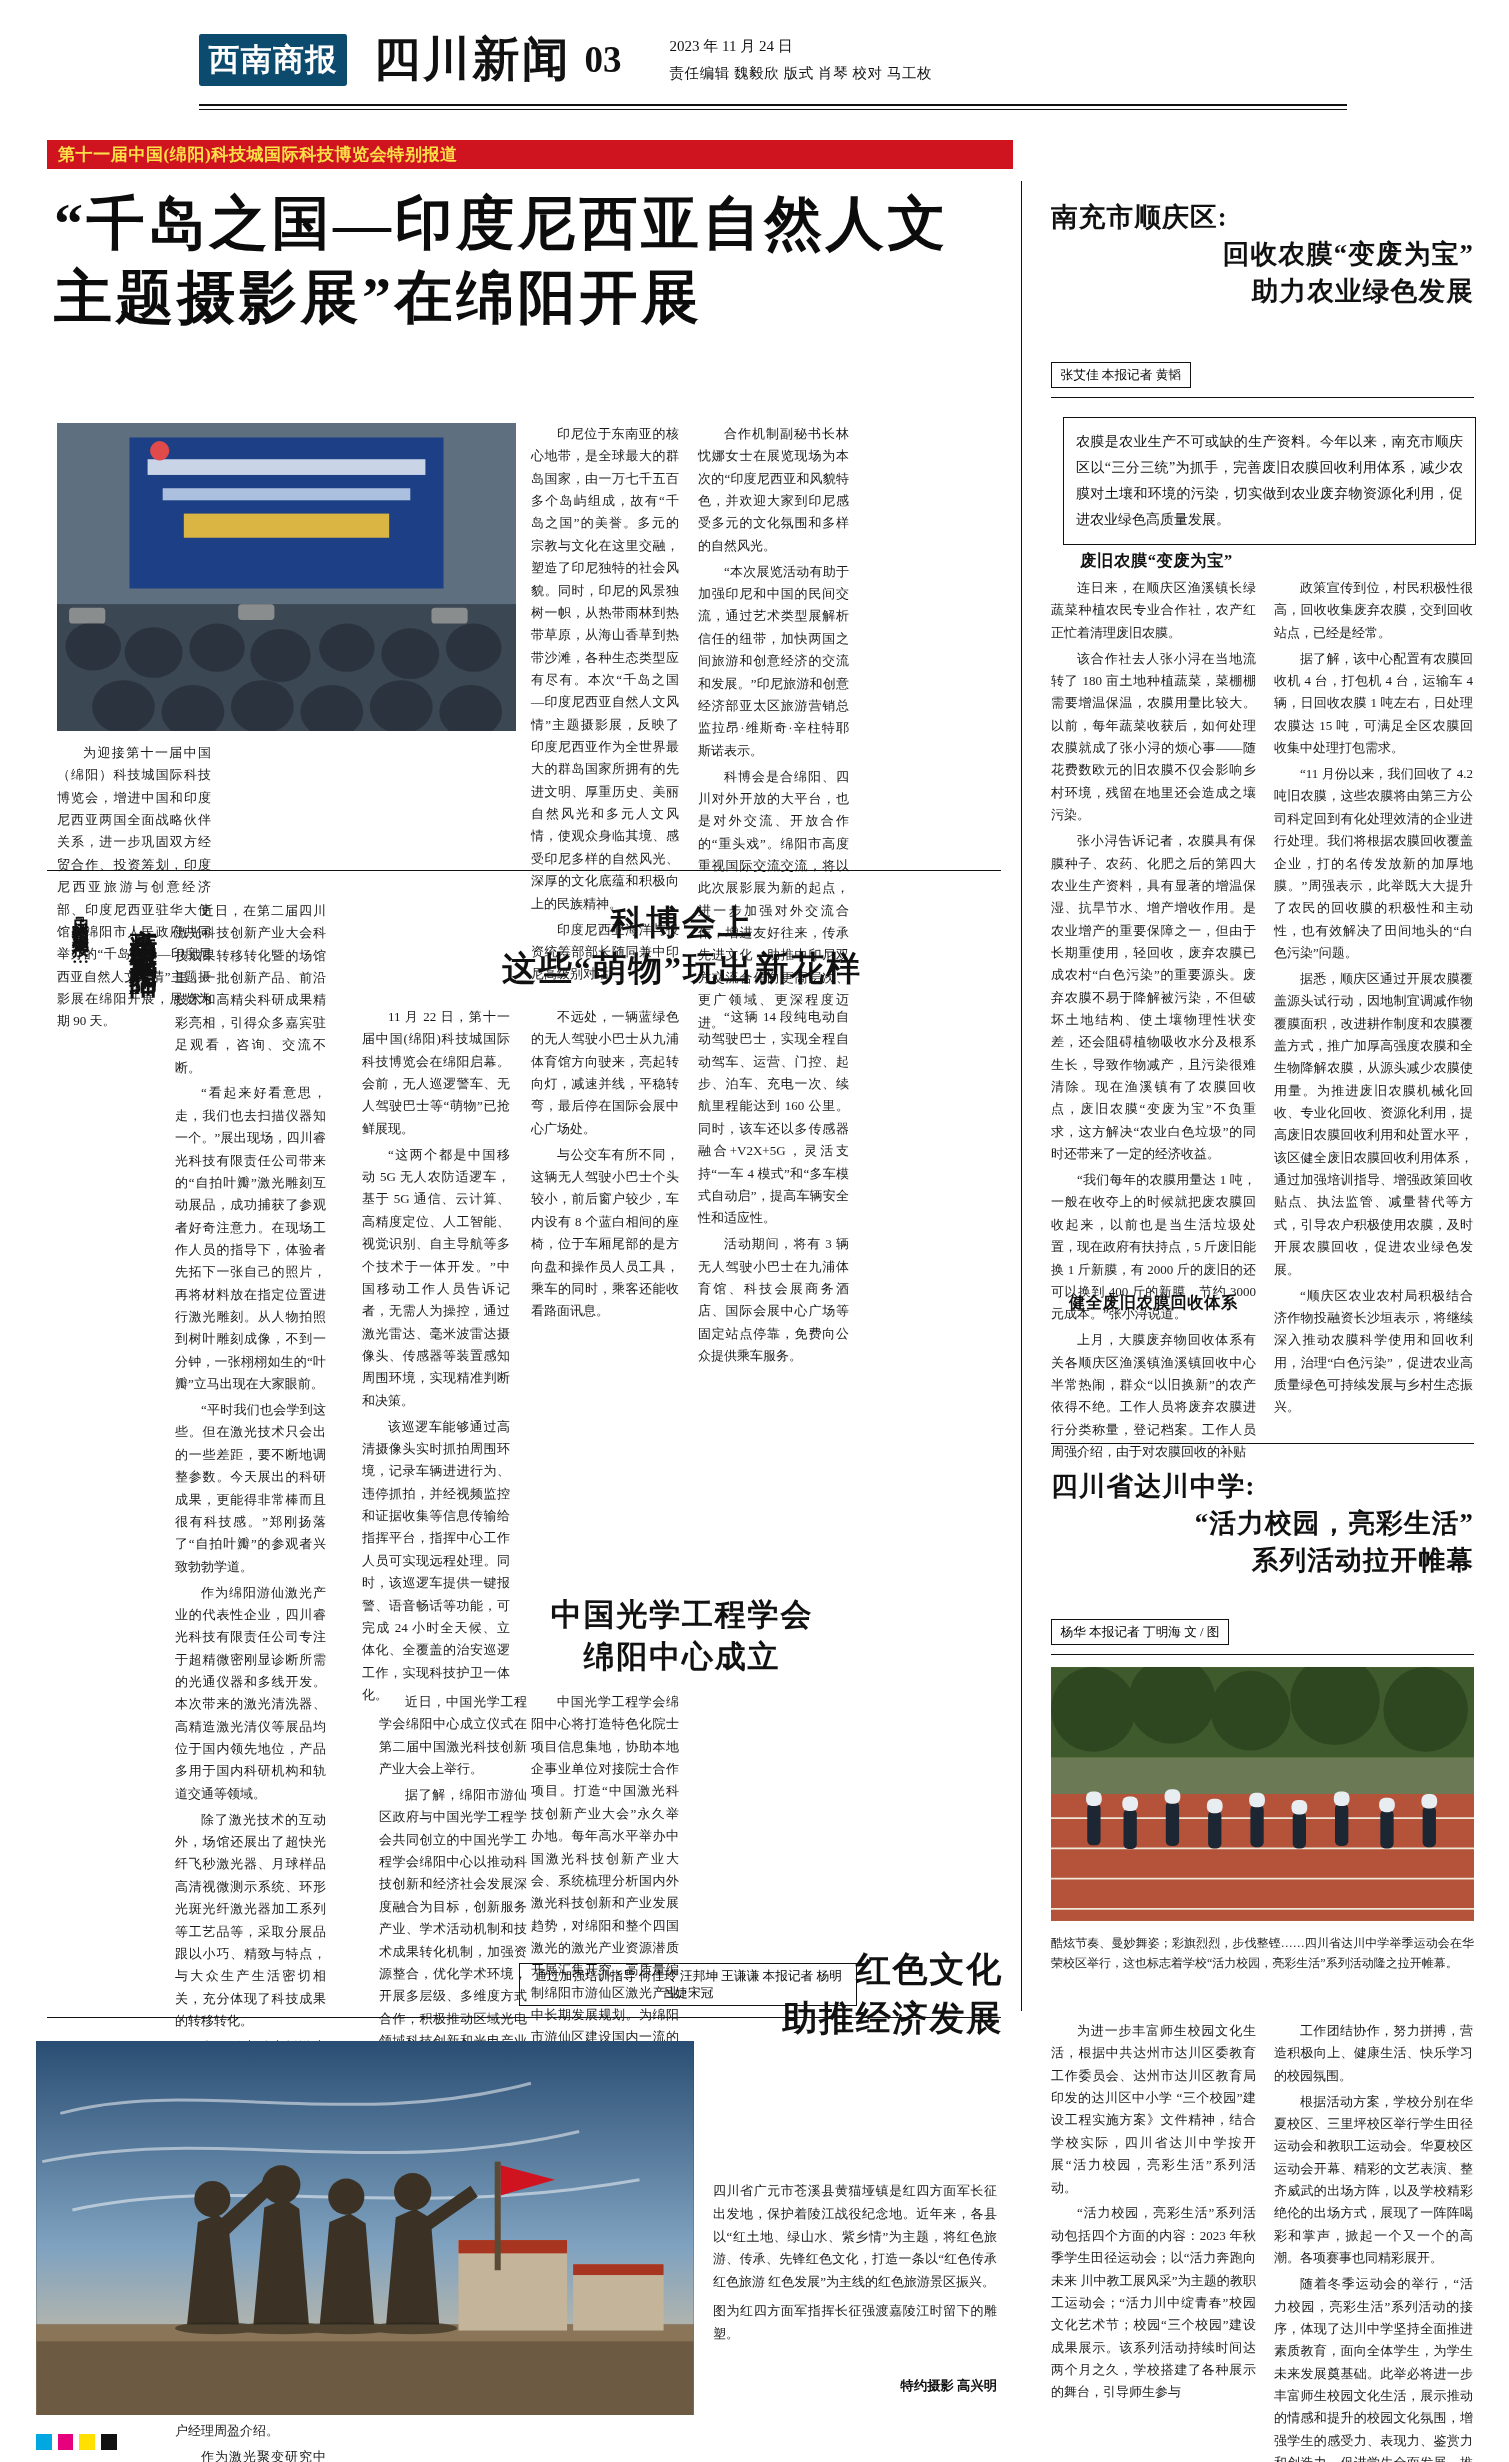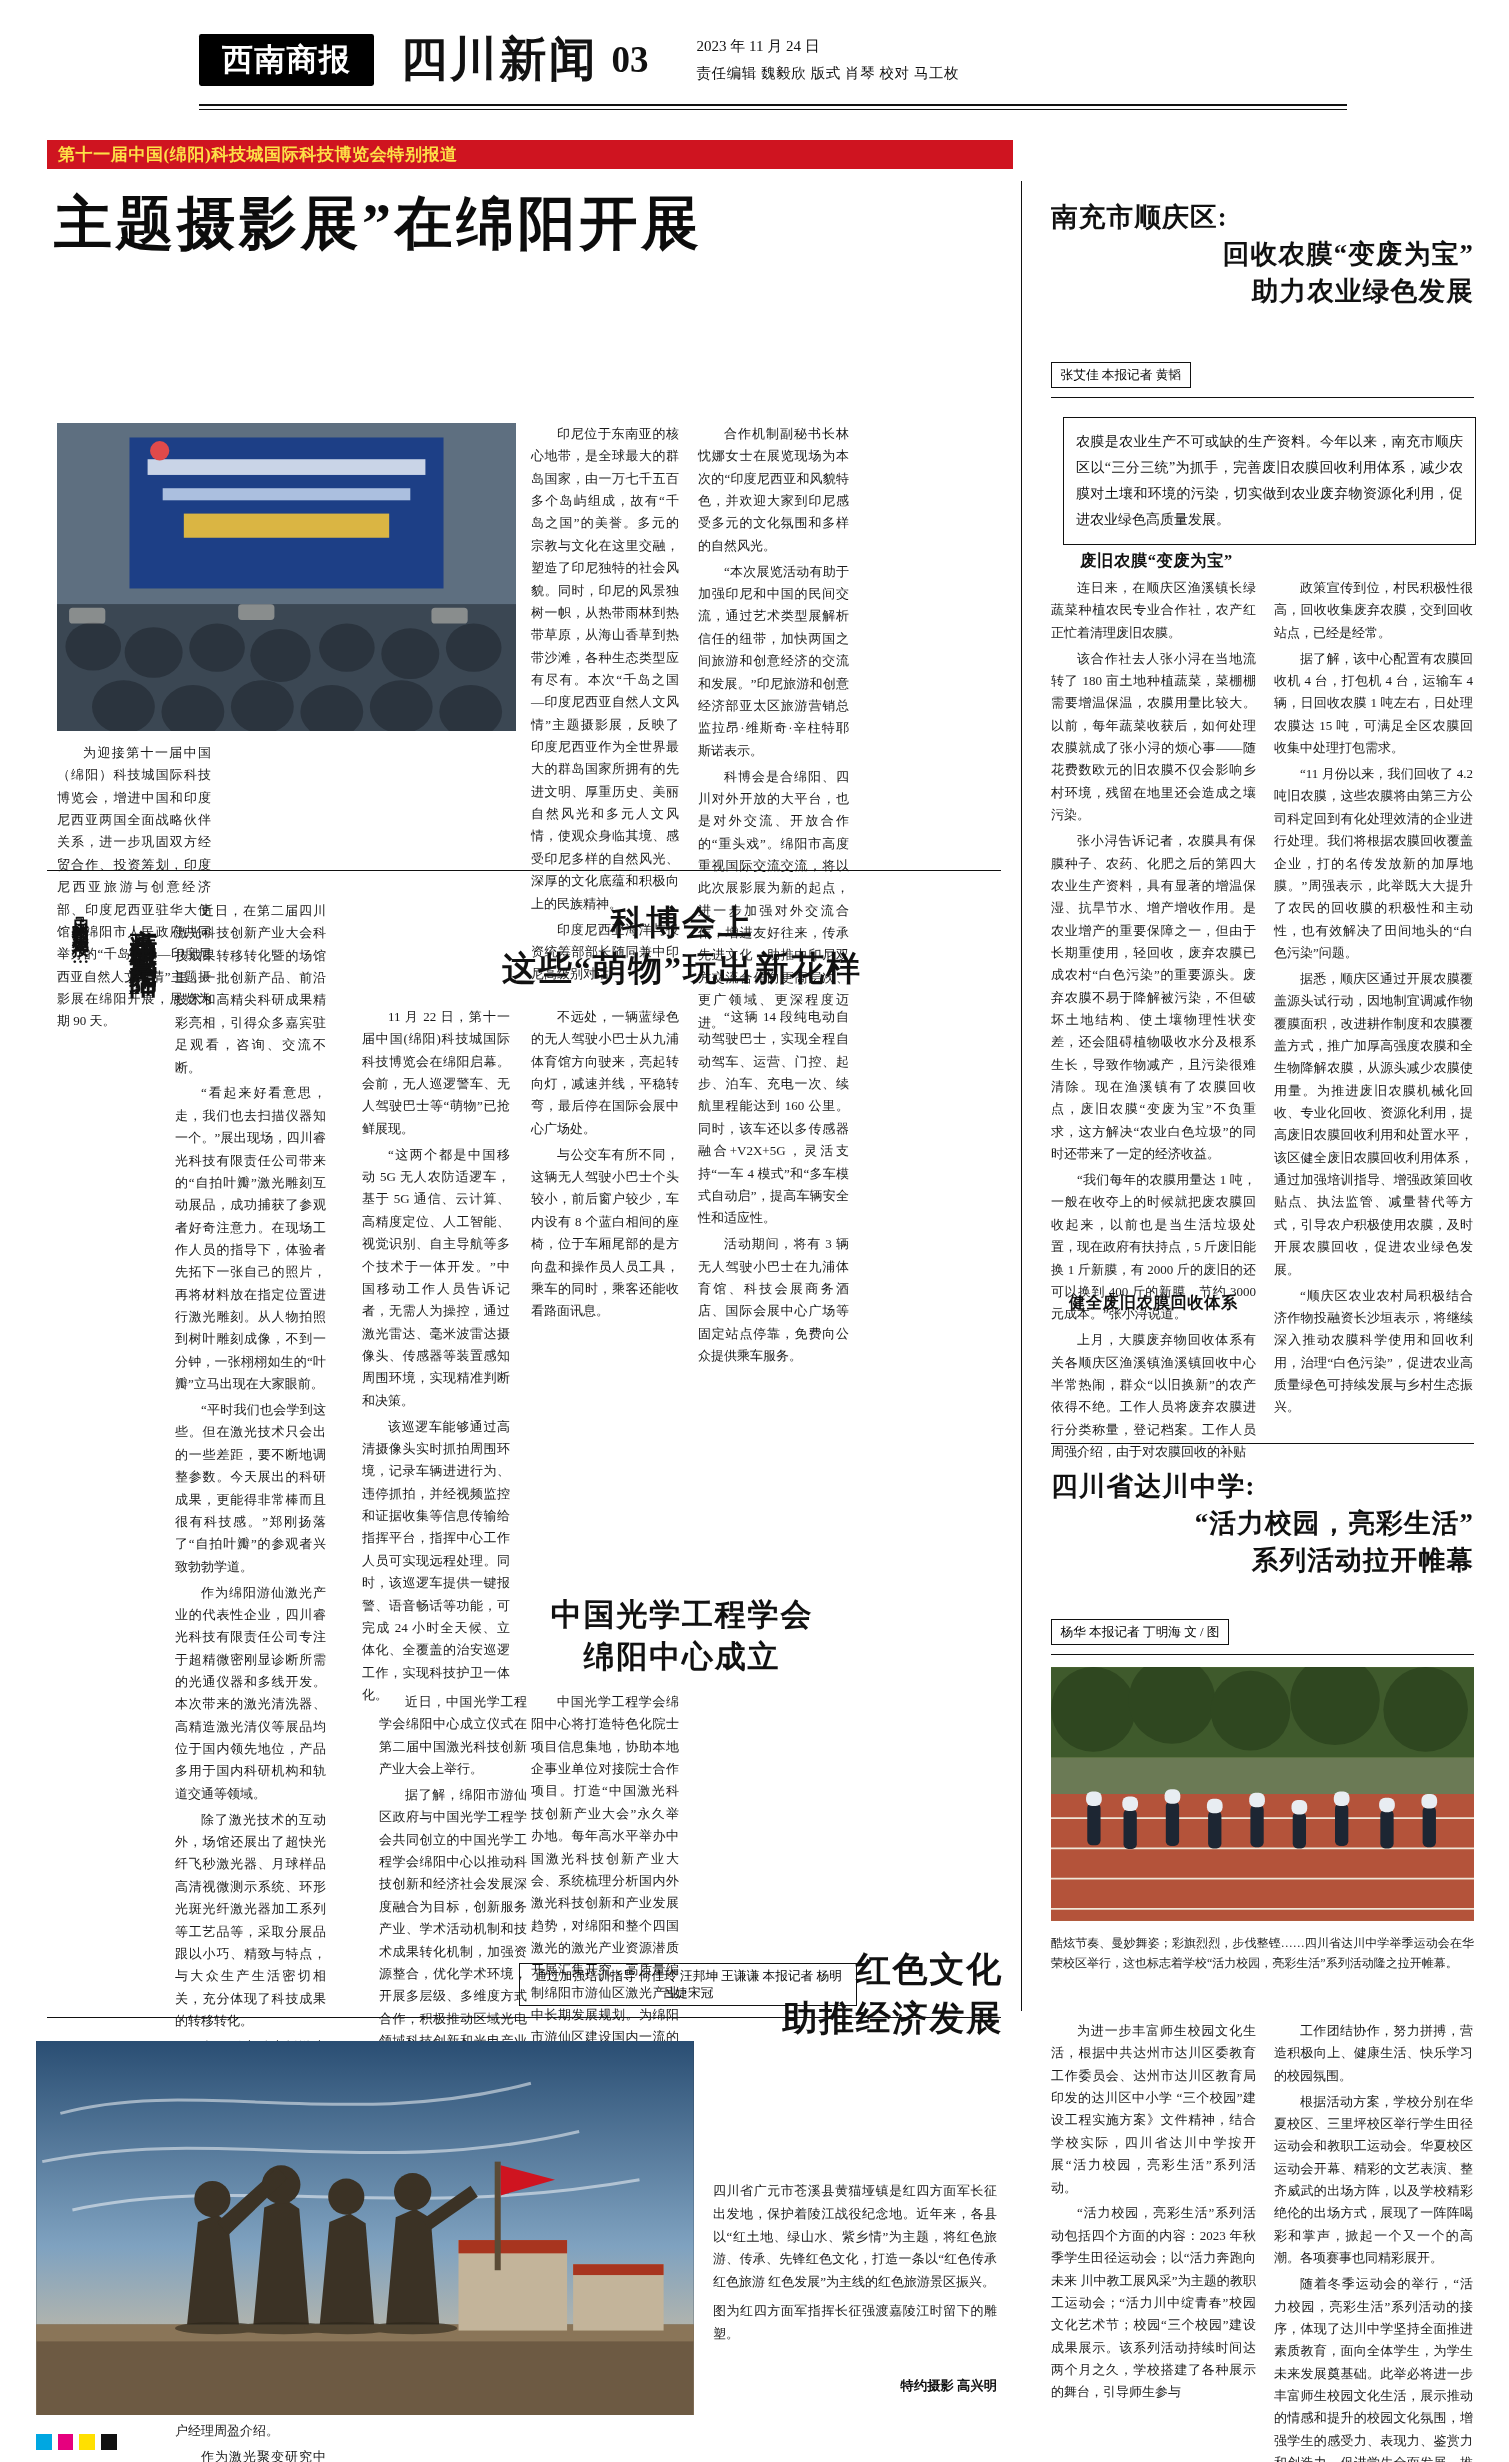--- a/index.html
+++ b/index.html
@@ -7,21 +7,21 @@
   .page{
     width:1510px;height:2462px;background:#fff;position:relative;overflow:hidden;
     box-sizing:border-box;
   }
   
   .masthead{
     position:absolute;left:0;top:0;width:1510px;height:121px;
   }
   .mh-inner{position:absolute;left:199px;top:26.6px;width:1148px;height:66px;display:flex;align-items:center;}
   .logo-box{
-    width:175px;height:52px;background:#000000;display:flex;align-items:center;justify-content:center;
+    width:148px;height:52px;background:#0c4a6e;display:flex;align-items:center;justify-content:center;
     border-radius:2.4px;
   }
   .logo-text{
     color:#fff;font-size:31px;font-weight:bold;letter-spacing:1.2px;
     font-family:"Liberation Serif",serif;
   }
   .mh-title{
     font-size:47px;font-weight:bold;margin-left:26.6px;letter-spacing:2.4px;color:#111;
     font-family:"Liberation Serif",serif;white-space:nowrap;
   }
@@ -123,20 +123,21 @@
     </div>
     <div class="mh-rule"></div>
     <div class="mh-rule2"></div>
   </div>
 
   <div class="banner">
     <span>第十一届中国(绵阳)科技城国际科技博览会特别报道</span>
   </div>
 
   <div class="headline">
+    <div class="l1">“千岛之国—印度尼西亚自然人文</div>
     <div class="l2">主题摄影展”在绵阳开展</div>
   </div>
 
   <div class="photo" style="left:57px;top:423px;width:459px;height:308px;">
     <svg width="459" height="308" viewBox="0 0 760 510">
       <rect width="760" height="510" fill="#4c5b6b"></rect>
       <rect x="0" y="0" width="760" height="300" fill="#5e6f80"></rect>
       <rect x="120" y="24" width="520" height="250" fill="#1d3f86"></rect>
       <rect x="150" y="60" width="460" height="26" fill="#e8eef8" opacity="0.85"></rect>
       <rect x="175" y="108" width="410" height="20" fill="#cfe0f5" opacity="0.8"></rect>

